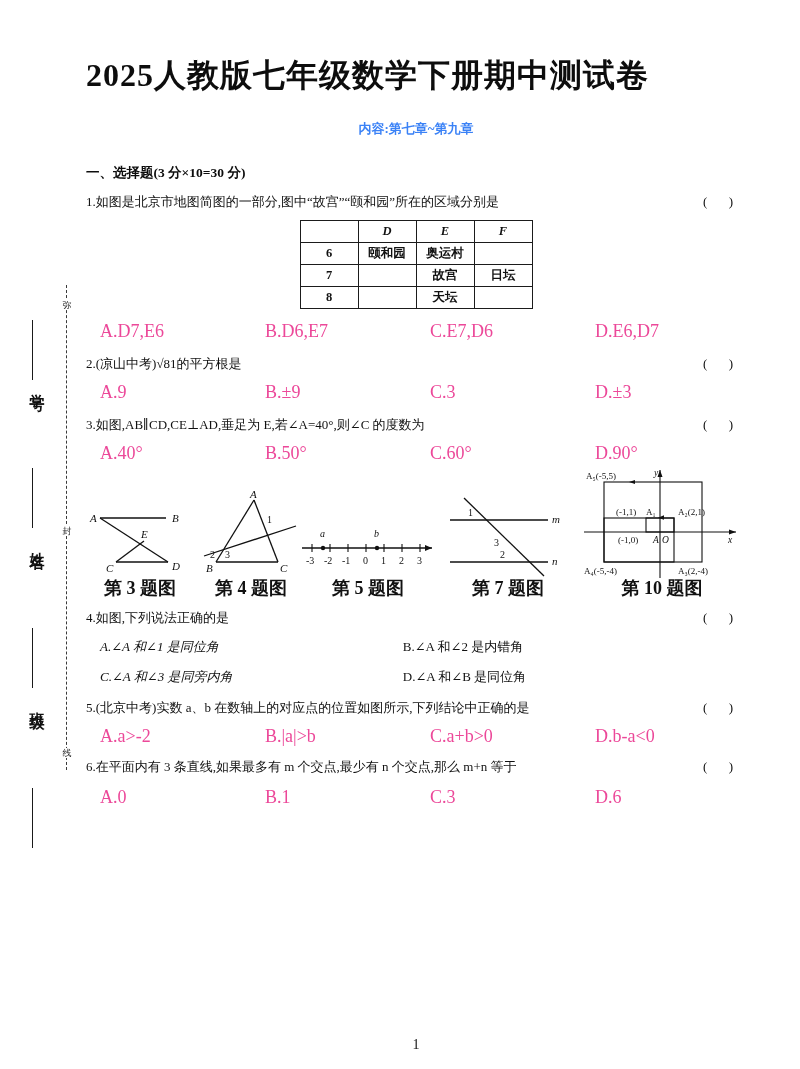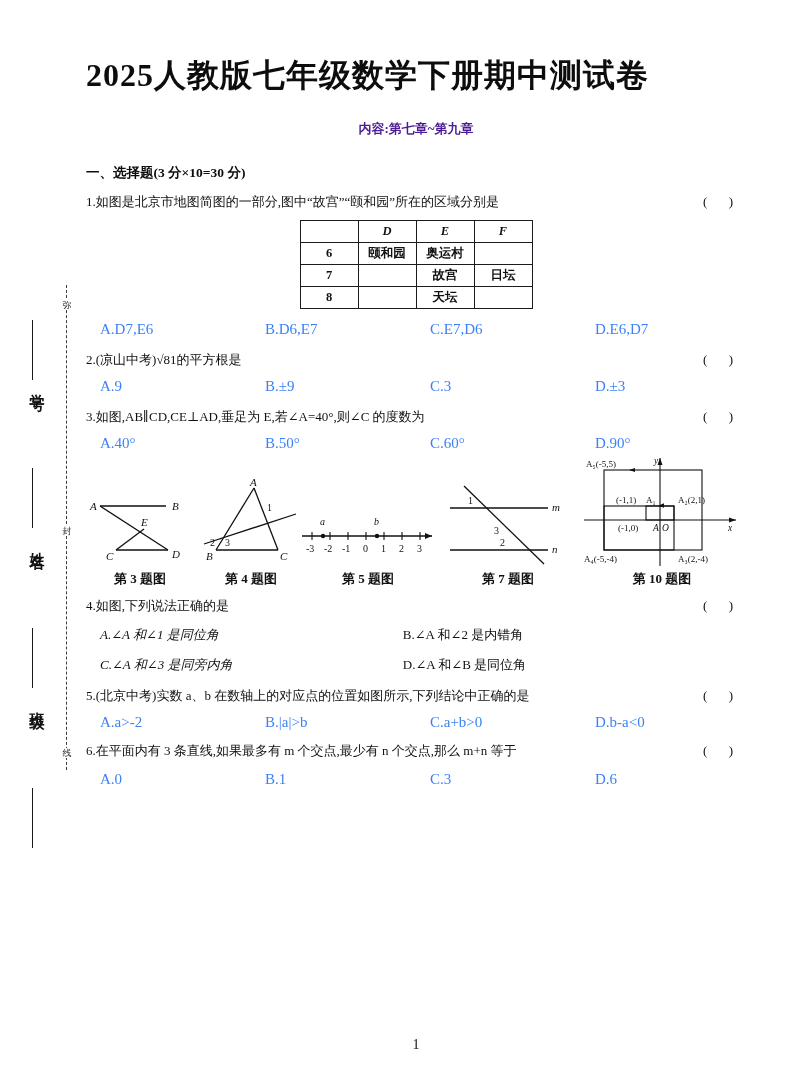--- a/index.html
+++ b/index.html
@@ -90,21 +90,21 @@
     font-size: 23px;
     font-weight: bold;
     letter-spacing: 1px;
     color: #0d0d0d;
   }
   #title-content {
     margin-top: 22px;
     text-align: center;
     font-size: 13px;
     font-weight: bold;
-    color: #4c1d95;
+    color: #3b82f6;
   }
   #title-timing {
     margin-top: 13px;
     text-align: center;
     font-size: 13.5px;
     font-weight: bold;
     color: #141414;
   }
 
   #section-heading {
@@ -123,22 +123,22 @@
   .q-stem { padding-right: 70px; margin-top: 44px; }
   .q-paren {
     position: absolute;
     right: 4px; top: 0;
     font-size: 13px;
     letter-spacing: 9px;
     color: #111;
   }
   .opts-4 {
     display: flex;
-    font-size: 15px;
-    color: #3b82f6;
+    font-size: 18px;
+    color: #ec4899;
   }
   .opts-4 > span { width: 25%; }
   .opts-2 {
     display: flex;
     font-size: 13px;
     color: #111;
   }
   .opts-2 > span:first-child { width: 48%; padding-left: 14px; font-style: italic; }
   .opts-2 > span:last-child  { width: 52%; }
   .opt-indent > span { padding-left: 14px; }
@@ -168,21 +168,21 @@
   
   #figure-strip {
     position: relative;
     height: 128px;
     margin-top: 8px;
   }
   .fig { position: absolute; }
   .fig-cap {
     position: absolute;
     text-align: center;
-    font-size: 13px;
+    font-size: 18px;
     font-weight: bold;
     color: #111;
     width: 100%;
     bottom: 0;
   }
   .fig-box { position: absolute; top: 0; }
 
   #page-number {
     position: absolute;
     left: 0; right: 0;

